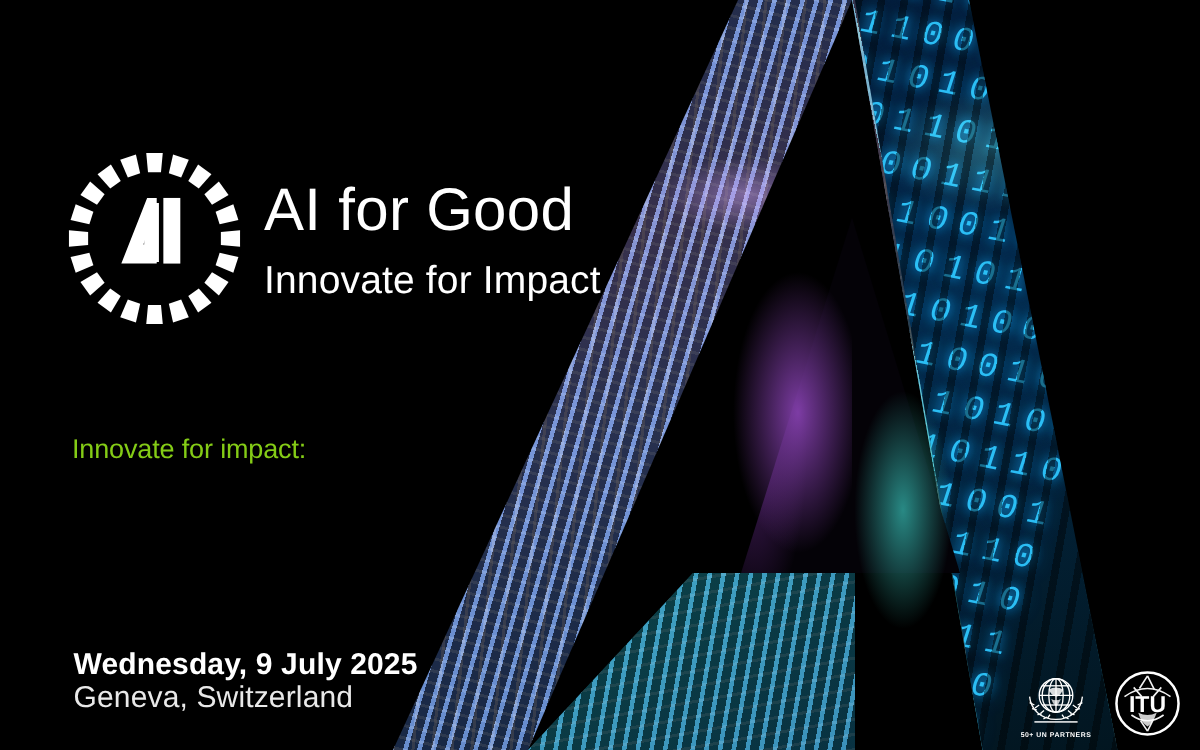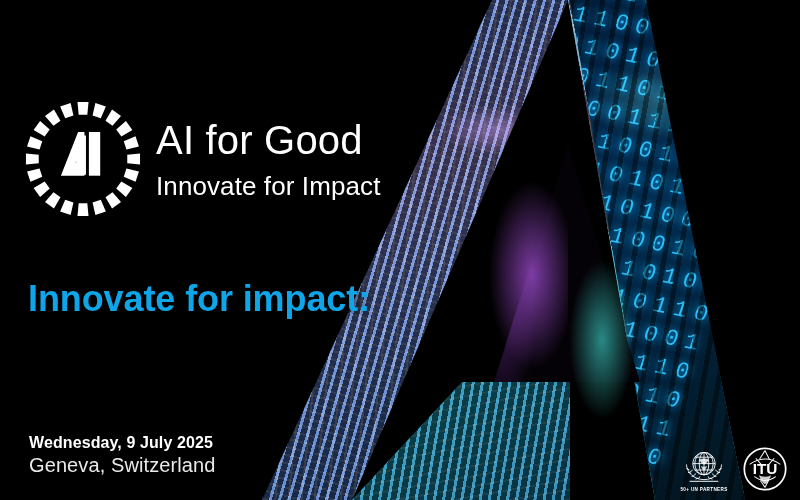--- a/index.html
+++ b/index.html
@@ -153,21 +153,21 @@
   
   .glow-teal {
     position:absolute;
     left:560px; top:230px; width:120px; height:200px;
     background:radial-gradient(ellipse 45px 110px at 35% 55%, rgba(60,210,200,.65), transparent 72%);
     pointer-events:none;
     z-index:1;
   }
 
   
-  .fg { position:absolute; inset:0; z-index:5; }
+  .fg { position:absolute; inset:0; z-index:5;margin-left:20px; }
 
   
   .brand {
     position:absolute;
     left:24px; top:100px;
     display:flex; align-items:center;
   }
   .brand-mark {
     width:118px; height:118px;
     flex:0 0 118px;
@@ -186,38 +186,38 @@
     color:#ffffff;
     line-height:1;
     margin-top:13px;
     letter-spacing:.1px;
   }
 
   
   .headline {
     position:absolute;
     left:28px; top:277px;
-    color:#0ea5e9;
-    font-size:36px;
-    font-weight:700;
+    color:#84cc16;
+    font-size:18px;
+    font-weight:400;
     line-height:44px;
     letter-spacing:-.1px;
     text-shadow:0 0 10px rgba(0,0,0,.9);
   }
   .headline .l2 { margin-left:4px; }
 
   
   .eventinfo {
     position:absolute;
     left:29px; top:432px;
     color:#ffffff;
     text-shadow:0 0 8px rgba(0,0,0,.9);
   }
   .event-date {
-    font-size:16px; font-weight:700; line-height:22px;
+    font-size:20px; font-weight:700; line-height:22px;
     letter-spacing:.1px;
   }
   .event-place {
     font-size:20px; font-weight:400; line-height:22px;
     color:#e9e9e9;
     letter-spacing:.1px;
   }
 
   
   .partners {

